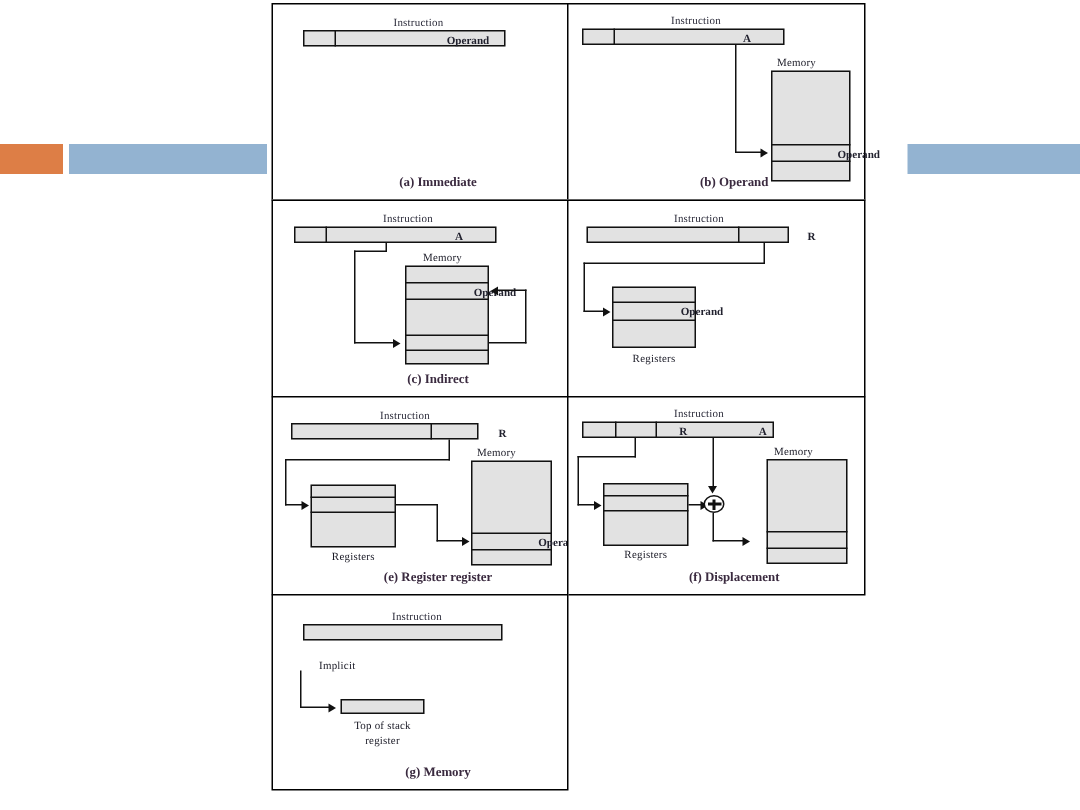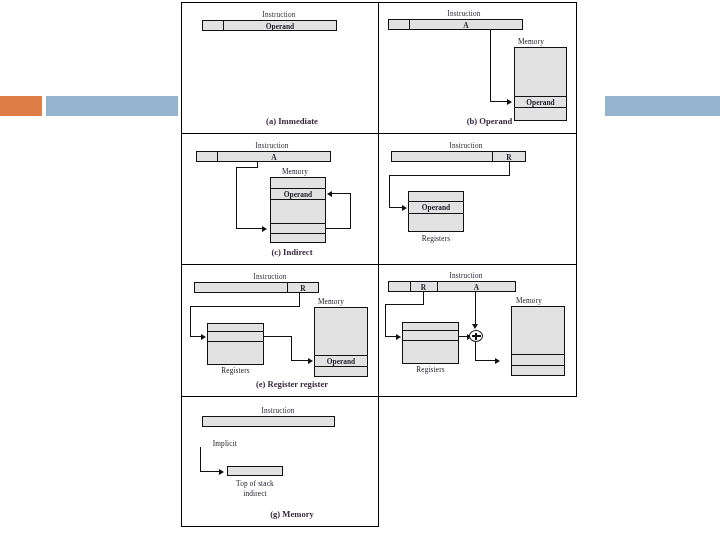--- a/index.html
+++ b/index.html
@@ -81,20 +81,21 @@
   }
   .vline { position: absolute; background: #111; width: 1.3px; }
   .hline { position: absolute; background: #111; height: 1.3px; }
   .celltext {
     position: absolute;
     font-size: 7.4px;
     font-weight: bold;
     color: #21212e;
     white-space: nowrap;
     text-align: center;
+    margin-left: 32px;
   }
   
   .arrow-r {
     position: absolute;
     width: 0; height: 0;
     border-top: 3.4px solid transparent;
     border-bottom: 3.4px solid transparent;
     border-left: 5.4px solid #111;
   }
   .arrow-d {
@@ -270,32 +271,33 @@
 
     <div class="vline" style="left:96px;top:77px;height:19px;"></div>
     <div class="hline" style="left:96px;top:95px;width:21px;"></div>
     <div class="arrow-r" style="left:116px;top:92.5px;"></div>
 
     <div class="lbl lbl-dark" style="left:115px;top:31px;width:70px;">Memory</div>
     <div class="box" style="left:132px;top:41px;width:54px;height:70px;"></div>
     <div class="divider" style="left:132px;top:89px;width:54px;"></div>
     <div class="divider" style="left:132px;top:100px;width:54px;"></div>
 
+    <div class="caption" style="top:114px;">(f) Displacement</div>
   </div>
 
   <div class="cell" id="cell-g">
     <div class="lbl" style="left:31px;top:9px;width:130px;">Instruction</div>
     <div class="box" style="left:20px;top:19px;width:133px;height:11px;"></div>
 
     <div class="lbl lbl-dark" style="left:3px;top:42px;width:52px;text-align:right;">Implicit</div>
 
     <div class="vline" style="left:18px;top:50px;height:25px;"></div>
     <div class="hline" style="left:18px;top:74px;width:20px;"></div>
     <div class="arrow-r" style="left:37px;top:71.5px;"></div>
 
     <div class="box" style="left:45px;top:69px;width:56px;height:10px;"></div>
     <div class="lbl lbl-dark" style="left:40px;top:82px;width:66px;">Top of stack</div>
-    <div class="lbl lbl-dark" style="left:40px;top:92px;width:66px;">indirect</div>
+    <div class="lbl lbl-dark" style="left:40px;top:92px;width:66px;">register</div>
 
     <div class="caption" style="top:112px;">(g) Memory</div>
   </div>
 
 </div>
 
 </body></html>

